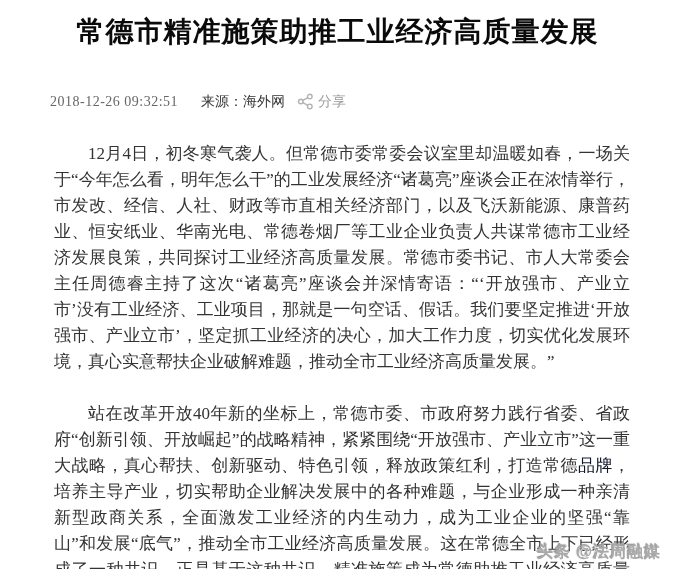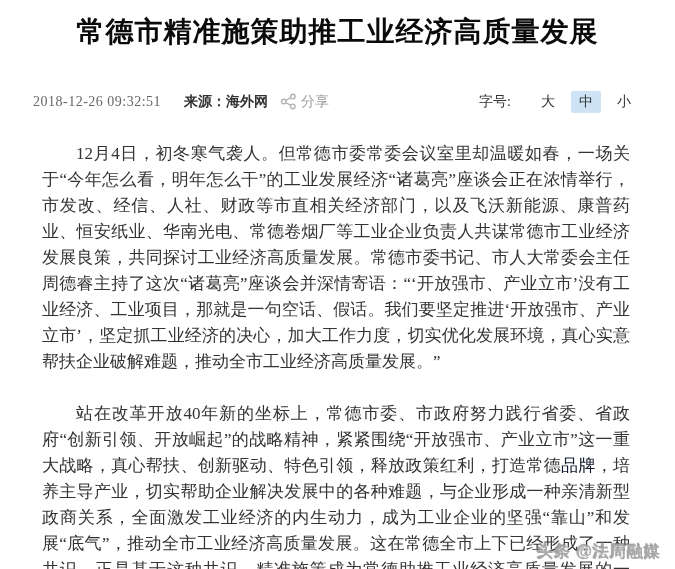--- a/index.html
+++ b/index.html
@@ -17,30 +17,30 @@
     padding: 14px 40px 0 40px;
     text-align: center;
     font-family: "Liberation Sans", "DejaVu Sans", sans-serif;
     font-size: 28px;
     font-weight: bold;
     color: #0a0a0a;
     letter-spacing: 1px;
     line-height: 36px;
   }
   .meta-row {
-    margin: 41px 36px 0 33px;
+    margin: 41px 36px 0 50px;
     display: flex;
     justify-content: space-between;
     align-items: center;
     font-size: 14px;
     height: 22px;
   }
   .meta-left { display: flex; align-items: center; }
   .publish-datetime { color: #666666; letter-spacing: 0.5px; }
-  .source { color: #333333; margin-left: 23px; font-weight: bold; }
+  .source { color: #333333; margin-left: 23px; }
   .share-button {
     display: inline-flex;
     align-items: flex-start;
     margin-left: 12px;
     color: #9b9b9b;
     cursor: pointer;
   }
   .share-button svg { margin-right: 4px; display: block; }
   .meta-right { display: flex; align-items: center; color: #333333; }
   .fontsize-label { color: #333333; margin-right: 14px; }
@@ -52,21 +52,21 @@
     border-radius: 2px;
   }
   .size-btn.active { background: #cfe3f7; }
   .article {
     margin: 28px 45px 0 42px;
     font-size: 17px;
     line-height: 26px;
     color: #333333;
     text-align: justify;
   }
-  .article p { margin: 0 0 26px 0; text-indent: 2em; }
+  .article p { margin: 0 0 26px 12px; text-indent: 2em; }
   .article p:last-child { margin-bottom: 0; }
   .brand-link { color: #0f172a; text-decoration: none; cursor: pointer; }
   .watermark {
     position: absolute;
     right: 14px;
     bottom: 6px;
     font-family: "Liberation Sans", "DejaVu Sans", sans-serif;
     font-size: 16px;
     font-weight: bold;
     letter-spacing: 1px;
@@ -91,26 +91,20 @@
           <circle cx="12.8" cy="3.6" r="2.3"></circle>
           <circle cx="3.8" cy="8.5" r="2.3"></circle>
           <circle cx="12.8" cy="13.4" r="2.3"></circle>
           <line x1="5.9" y1="7.4" x2="10.8" y2="4.7"></line>
           <line x1="5.9" y1="9.6" x2="10.8" y2="12.3"></line>
         </svg>
       </span>
       <span>分享</span>
     </span>
   </div>
-  <div class="meta-right">
-    <span class="fontsize-label">字号:</span>
-    <span class="size-btn">大</span>
-    <span class="size-btn active">中</span>
-    <span class="size-btn">小</span>
-  </div>
 </div>
 
 <div class="article">
   <p>12月4日，初冬寒气袭人。但常德市委常委会议室里却温暖如春，一场关于“今年怎么看，明年怎么干”的工业发展经济“诸葛亮”座谈会正在浓情举行，市发改、经信、人社、财政等市直相关经济部门，以及飞沃新能源、康普药业、恒安纸业、华南光电、常德卷烟厂等工业企业负责人共谋常德市工业经济发展良策，共同探讨工业经济高质量发展。常德市委书记、市人大常委会主任周德睿主持了这次“诸葛亮”座谈会并深情寄语：“‘开放强市、产业立市’没有工业经济、工业项目，那就是一句空话、假话。我们要坚定推进‘开放强市、产业立市’，坚定抓工业经济的决心，加大工作力度，切实优化发展环境，真心实意帮扶企业破解难题，推动全市工业经济高质量发展。”</p>
   <p><span>站在改革开放40年新的坐标上，常德市委、市政府努力践行省委、省政府“创新引领、开放崛起”的战略精神，紧紧围绕“开放强市、产业立市”这一重大战略，真心帮扶、创新驱动、特色引领，释放政策红利，打造常德</span><a class="brand-link">品牌</a><span>，培养主导产业，切实帮助企业解决发展中的各种难题，与企业形成一种亲清新型政商关系，全面激发工业经济的内生动力，成为工业企业的坚强“靠山”和发展“底气”，推动全市工业经济高质量发展。这在常德全市上下已经形成了一种共识。正是基于这种共识，精准施策成为常德助推工业经济高质量发展的一张“王牌”。2018年1至11月，全市规模工业增加值增长7.1%，工业企业实缴税金58.2亿元，增长10.8%，工业用电量47.9亿千瓦时，增长11%，新开工亿元项目97个。</span></p>
 </div>
 
 <div class="watermark">头条 @法周融媒</div>
 
 </body></html>

